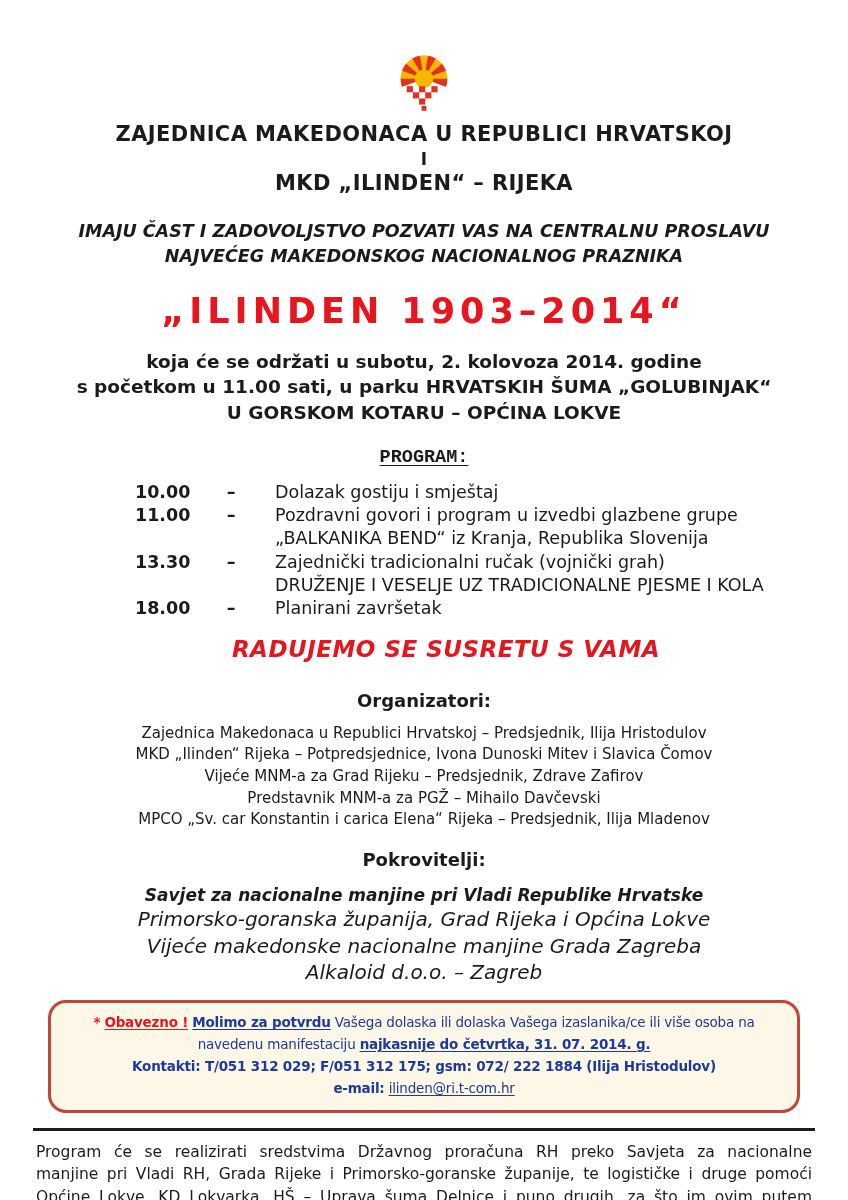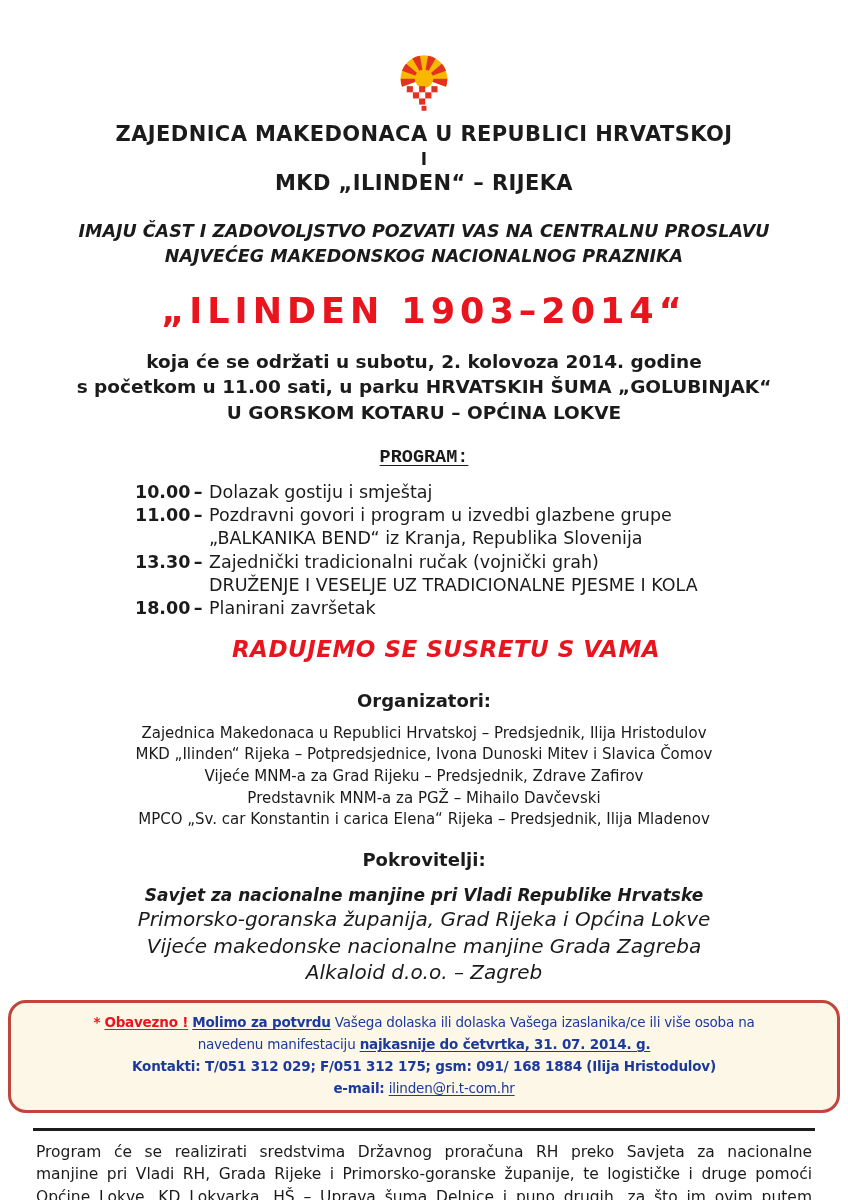--- a/index.html
+++ b/index.html
@@ -18,36 +18,36 @@
   .org2 { margin-top:2px; text-align:center; font-weight:bold; font-size:21px; letter-spacing:.4px; }
 
   .invite { margin-top:24px; text-align:center; font-weight:bold; font-style:italic; font-size:17.5px; line-height:1.42; }
 
   .title { margin-top:22px; text-align:center; color:var(--red); font-weight:bold; font-size:35px; letter-spacing:5px; }
 
   .event { margin-top:18px; text-align:center; font-weight:bold; font-size:18.5px; line-height:1.38; }
 
   .program-heading { margin-top:22px; text-align:center; font-weight:bold; font-size:18.5px; text-decoration:underline; text-underline-offset:3px;font-family:Liberation Mono, monospace; }
   .program { margin:13px 0 0 135px; font-size:17.5px; line-height:1.32; }
-  .prog-row { display:flex; }
+  .prog-row { display:flex;gap:33px; }
   .prog-time { width:52px; flex:none; font-weight:bold; }
   .prog-dash { width:22px; flex:none; font-weight:bold; text-align:center; }
   .prog-text { flex:1; }
 
   .slogan { margin-top:16px; text-align:center; color:var(--red); font-weight:bold; font-style:italic; font-size:23px; letter-spacing:.5px;padding-left:44px; }
 
   .organizers-heading, .patrons-heading { margin-top:28px; text-align:center; font-weight:bold; font-size:18px; }
   .org-list { margin-top:12px; text-align:center; font-size:15px; line-height:1.44; }
 
   .patrons-heading { margin-top:18px; }
   .patron-lead { margin-top:14px; text-align:center; font-weight:bold; font-style:italic; font-size:17px; line-height:1.32; }
   .patron-items { text-align:center; font-style:italic; font-size:20px; line-height:1.32; }
 
   .notice {
-    margin:15px auto 0; width:832px;
+    margin:15px auto 0; width:752px;
     border:3px solid var(--box_border); border-radius:18px;
     background:var(--box_bg);
     padding:9px 12px 10px; text-align:center;
     color:var(--blue); font-size:13.5px; line-height:1.62; letter-spacing:-0.2px;
   }
   .notice .b { font-weight:bold; }
   .notice .u { text-decoration:underline; text-underline-offset:2px; }
   .notice .red { color:var(--red); }
 
   .rule { margin:15px auto 0; width:782px; border-top:3px solid #1c1c1c; }
@@ -160,21 +160,21 @@
       <span class="red b u">Obavezno !</span>
       <span class="b u">Molimo za potvrdu</span>
       <span>Vašega dolaska ili dolaska Vašega izaslanika/ce ili više osoba na</span>
     </div>
     <div class="notice-line">
       <span>navedenu manifestaciju</span>
       <span class="b u">najkasnije do četvrtka, 31. 07. 2014. g.</span>
     </div>
     <div class="notice-line b">
       <span>Kontakti:</span>
-      <span>T/051 312 029;  F/051 312 175; gsm: 091/ 168 1884 (Ilija Hristodulov)</span>
+      <span>T/051 312 029;  F/051 312 175; gsm: 072/ 222 1884 (Ilija Hristodulov)</span>
     </div>
     <div class="notice-line">
       <span class="b">e-mail:</span>
       <span class="u">ilinden@ri.t-com.hr</span>
     </div>
   </div>
 
   <div class="rule"></div>
 
   <div class="footer">Program će se realizirati sredstvima Državnog proračuna RH preko Savjeta za nacionalne manjine pri Vladi RH, Grada Rijeke i Primorsko-goranske županije, te logističke i druge pomoći Općine Lokve, KD Lokvarka, HŠ – Uprava šuma Delnice i puno drugih, za što im ovim putem od sveg srca zahvaljujemo</div>

